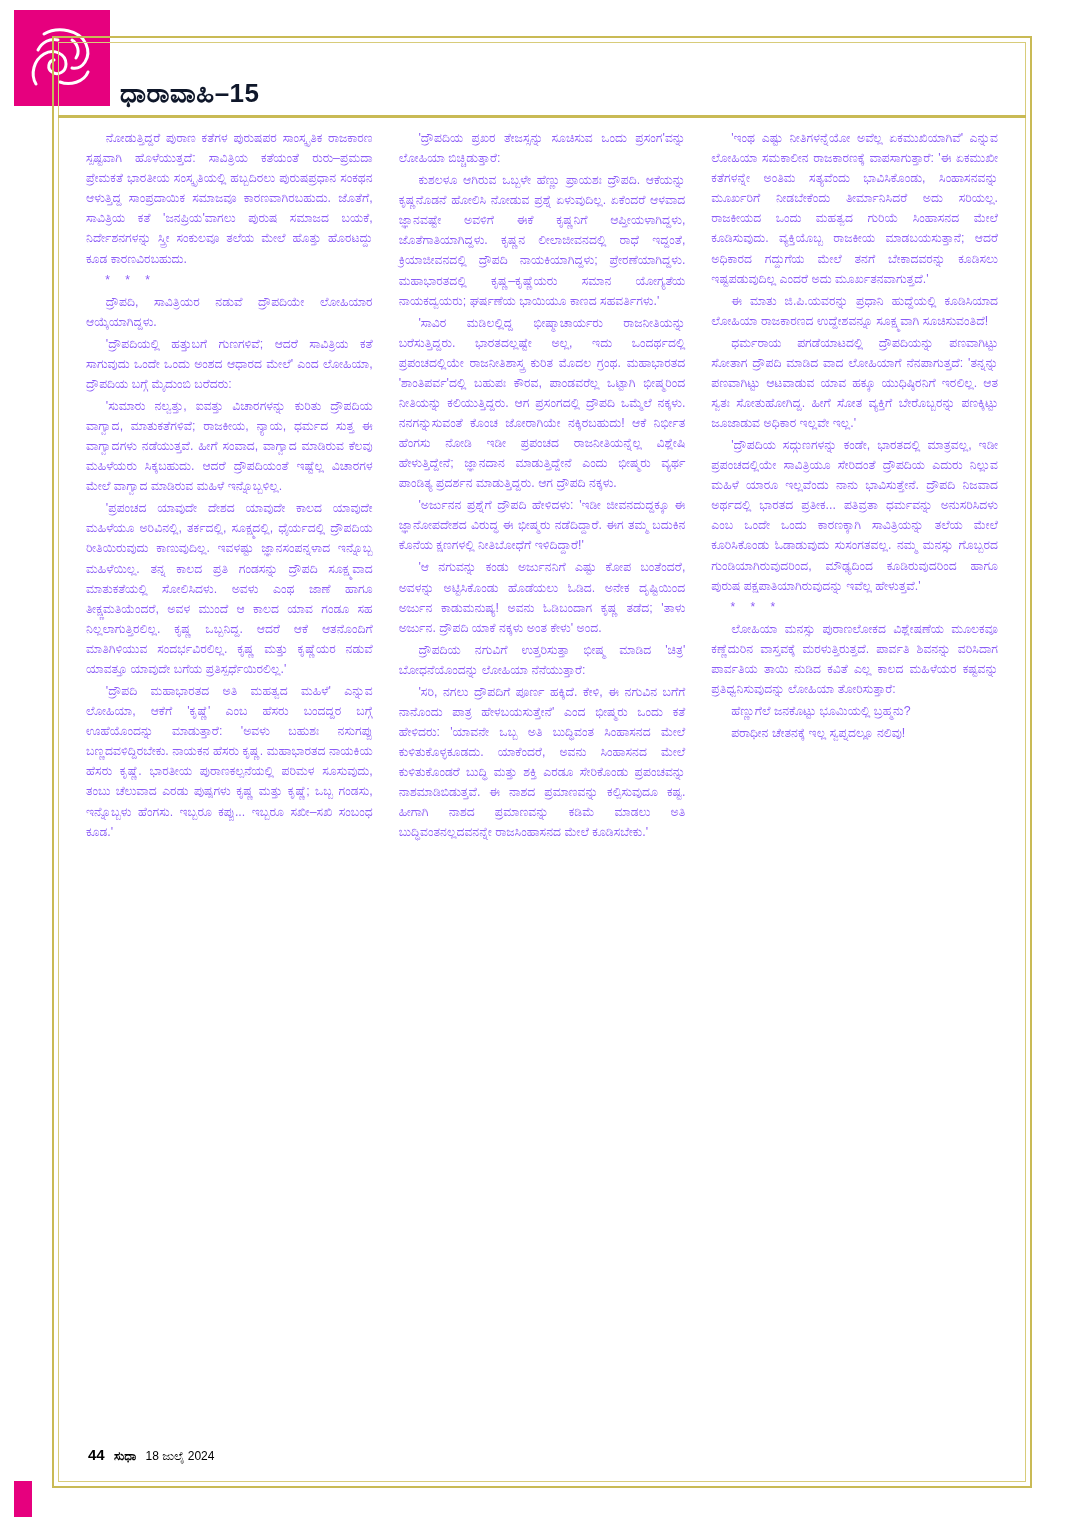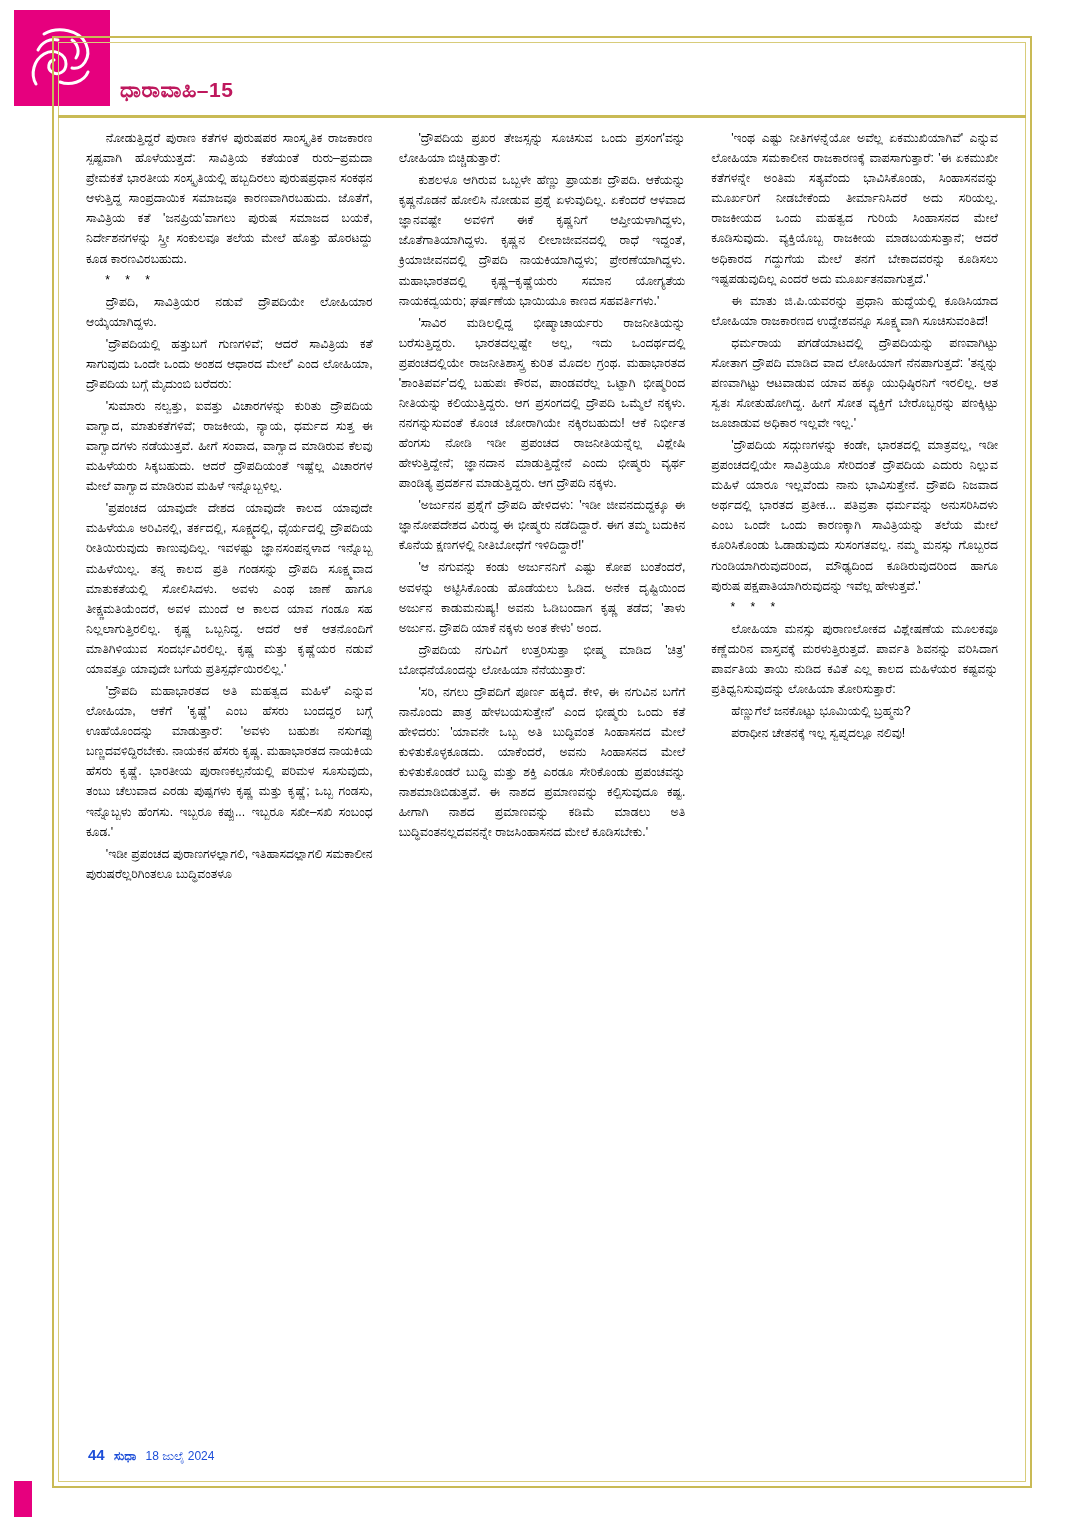--- a/index.html
+++ b/index.html
@@ -43,23 +43,23 @@
     height: 96px;
     background: #e6007e;
     overflow: hidden;
   }
   .logo-block svg { display:block; }
 
   .header-title {
     position: absolute;
     left: 120px;
     top: 78px;
-    font-size: 21px;
+    font-size: 26px;
     font-weight: bold;
-    color: #be185d;
+    color: #0f172a;
     letter-spacing: 0.5px;
   }
   .header-rule {
     position: absolute;
     left: 58px;
     top: 115px;
     width: 968px;
     height: 3px;
     background: #c9ba55;
   }
@@ -70,42 +70,42 @@
     top: 128px;
     width: 912px;
     height: 1270px;
     display: flex;
     gap: 26px;
   }
   .col {
     width: 287px;
     font-size: 12.4px;
     line-height: 1.62;
-    color: #000000;
+    color: #8b5cf6;
     text-align: justify;
     text-justify: inter-word;
   }
   .col p {
     margin: 0 0 0.15em 0;
     text-indent: 1.6em;
     text-align: justify;
   }
   .sep {
     text-align: center;
     letter-spacing: 6px;
     margin: 4px 0 4px 0;
     text-indent: 0;
     font-size: 12px;
   }
   .footer {
     position: absolute;
     left: 88px;
     bottom: 62px;
     font-size: 12px;
-    color: #1d4ed8;
+    color: #000000;
   }
   .footer .pageno {
     font-weight: bold;
     font-size: 15px;
     margin-right: 6px;
   }
   .footer .mag { font-weight: bold; }
   
   .bottom-mark {
     position: absolute;
@@ -141,21 +141,20 @@
 
   <div class="columns">
     <div class="col" id="col1">
         <p>ನೋಡುತ್ತಿದ್ದರೆ ಪುರಾಣ ಕತೆಗಳ ಪುರುಷಪರ ಸಾಂಸ್ಕೃತಿಕ ರಾಜಕಾರಣ ಸ್ಪಷ್ಟವಾಗಿ ಹೊಳೆಯುತ್ತದೆ: ಸಾವಿತ್ರಿಯ ಕತೆಯಂತೆ ರುರು–ಪ್ರಮದಾ ಪ್ರೇಮಕತೆ ಭಾರತೀಯ ಸಂಸ್ಕೃತಿಯಲ್ಲಿ ಹಬ್ಬದಿರಲು ಪುರುಷಪ್ರಧಾನ ಸಂಕಥನ ಆಳುತ್ತಿದ್ದ ಸಾಂಪ್ರದಾಯಿಕ ಸಮಾಜವೂ ಕಾರಣವಾಗಿರಬಹುದು. ಜೊತೆಗೆ, ಸಾವಿತ್ರಿಯ ಕತೆ 'ಜನಪ್ರಿಯ'ವಾಗಲು ಪುರುಷ ಸಮಾಜದ ಬಯಕೆ, ನಿರ್ದೇಶನಗಳನ್ನು ಸ್ತ್ರೀ ಸಂಕುಲವೂ ತಲೆಯ ಮೇಲೆ ಹೊತ್ತು ಹೊರಟದ್ದು ಕೂಡ ಕಾರಣವಿರಬಹುದು.</p>
         <p class="sep">* * *</p>
         <p>ದ್ರೌಪದಿ, ಸಾವಿತ್ರಿಯರ ನಡುವೆ ದ್ರೌಪದಿಯೇ ಲೋಹಿಯಾರ ಆಯ್ಕೆಯಾಗಿದ್ದಳು.</p>
         <p>'ದ್ರೌಪದಿಯಲ್ಲಿ ಹತ್ತುಬಗೆ ಗುಣಗಳಿವೆ; ಆದರೆ ಸಾವಿತ್ರಿಯ ಕತೆ ಸಾಗುವುದು ಒಂದೇ ಒಂದು ಅಂಶದ ಆಧಾರದ ಮೇಲೆ' ಎಂದ ಲೋಹಿಯಾ, ದ್ರೌಪದಿಯ ಬಗ್ಗೆ ಮೈದುಂಬಿ ಬರೆದರು:</p>
         <p>'ಸುಮಾರು ನಲ್ವತ್ತು, ಐವತ್ತು ವಿಚಾರಗಳನ್ನು ಕುರಿತು ದ್ರೌಪದಿಯ ವಾಗ್ವಾದ, ಮಾತುಕತೆಗಳಿವೆ; ರಾಜಕೀಯ, ನ್ಯಾಯ, ಧರ್ಮದ ಸುತ್ತ ಈ ವಾಗ್ವಾದಗಳು ನಡೆಯುತ್ತವೆ. ಹೀಗೆ ಸಂವಾದ, ವಾಗ್ವಾದ ಮಾಡಿರುವ ಕೆಲವು ಮಹಿಳೆಯರು ಸಿಕ್ಕಬಹುದು. ಆದರೆ ದ್ರೌಪದಿಯಂತೆ ಇಷ್ಟೆಲ್ಲ ವಿಚಾರಗಳ ಮೇಲೆ ವಾಗ್ವಾದ ಮಾಡಿರುವ ಮಹಿಳೆ ಇನ್ನೊಬ್ಬಳಿಲ್ಲ.</p>
         <p>'ಪ್ರಪಂಚದ ಯಾವುದೇ ದೇಶದ ಯಾವುದೇ ಕಾಲದ ಯಾವುದೇ ಮಹಿಳೆಯೂ ಅರಿವಿನಲ್ಲಿ, ತರ್ಕದಲ್ಲಿ, ಸೂಕ್ಷ್ಮದಲ್ಲಿ, ಧೈರ್ಯದಲ್ಲಿ ದ್ರೌಪದಿಯ ರೀತಿಯಿರುವುದು ಕಾಣುವುದಿಲ್ಲ. ಇವಳಷ್ಟು ಜ್ಞಾನಸಂಪನ್ನಳಾದ ಇನ್ನೊಬ್ಬ ಮಹಿಳೆಯಿಲ್ಲ. ತನ್ನ ಕಾಲದ ಪ್ರತಿ ಗಂಡಸನ್ನು ದ್ರೌಪದಿ ಸೂಕ್ಷ್ಮವಾದ ಮಾತುಕತೆಯಲ್ಲಿ ಸೋಲಿಸಿದಳು. ಅವಳು ಎಂಥ ಜಾಣೆ ಹಾಗೂ ತೀಕ್ಷ್ಣಮತಿಯೆಂದರೆ, ಅವಳ ಮುಂದೆ ಆ ಕಾಲದ ಯಾವ ಗಂಡೂ ಸಹ ನಿಲ್ಲಲಾಗುತ್ತಿರಲಿಲ್ಲ. ಕೃಷ್ಣ ಒಬ್ಬನಿದ್ದ. ಆದರೆ ಆಕೆ ಆತನೊಂದಿಗೆ ಮಾತಿಗಿಳಿಯುವ ಸಂದರ್ಭವಿರಲಿಲ್ಲ. ಕೃಷ್ಣ ಮತ್ತು ಕೃಷ್ಣೆಯರ ನಡುವೆ ಯಾವತ್ತೂ ಯಾವುದೇ ಬಗೆಯ ಪ್ರತಿಸ್ಪರ್ಧೆಯಿರಲಿಲ್ಲ.'</p>
         <p>'ದ್ರೌಪದಿ ಮಹಾಭಾರತದ ಅತಿ ಮಹತ್ವದ ಮಹಿಳೆ' ಎನ್ನುವ ಲೋಹಿಯಾ, ಆಕೆಗೆ 'ಕೃಷ್ಣೆ' ಎಂಬ ಹೆಸರು ಬಂದದ್ದರ ಬಗ್ಗೆ ಊಹೆಯೊಂದನ್ನು ಮಾಡುತ್ತಾರೆ: 'ಅವಳು ಬಹುಶಃ ನಸುಗಪ್ಪು ಬಣ್ಣದವಳಿದ್ದಿರಬೇಕು. ನಾಯಕನ ಹೆಸರು ಕೃಷ್ಣ. ಮಹಾಭಾರತದ ನಾಯಕಿಯ ಹೆಸರು ಕೃಷ್ಣೆ. ಭಾರತೀಯ ಪುರಾಣಕಲ್ಪನೆಯಲ್ಲಿ ಪರಿಮಳ ಸೂಸುವುದು, ತಂಬು ಚೆಲುವಾದ ಎರಡು ಪುಷ್ಪಗಳು ಕೃಷ್ಣ ಮತ್ತು ಕೃಷ್ಣೆ; ಒಬ್ಬ ಗಂಡಸು, ಇನ್ನೊಬ್ಬಳು ಹೆಂಗಸು. ಇಬ್ಬರೂ ಕಪ್ಪು... ಇಬ್ಬರೂ ಸಖೀ–ಸಖಿ ಸಂಬಂಧ ಕೂಡ.'</p>
-        <p>'ಇಡೀ ಪ್ರಪಂಚದ ಪುರಾಣಗಳಲ್ಲಾಗಲಿ, ಇತಿಹಾಸದಲ್ಲಾಗಲಿ ಸಮಕಾಲೀನ ಪುರುಷರೆಲ್ಲರಿಗಿಂತಲೂ ಬುದ್ಧಿವಂತಳೂ</p>
       </div>
     <div class="col" id="col2">
         <p>'ದ್ರೌಪದಿಯ ಪ್ರಖರ ತೇಜಸ್ಸನ್ನು ಸೂಚಿಸುವ ಒಂದು ಪ್ರಸಂಗ'ವನ್ನು ಲೋಹಿಯಾ ಬಿಚ್ಚಿಡುತ್ತಾರೆ:</p>
         <p>ಕುಶಲಳೂ ಆಗಿರುವ ಒಬ್ಬಳೇ ಹೆಣ್ಣು ಪ್ರಾಯಶಃ ದ್ರೌಪದಿ. ಆಕೆಯನ್ನು ಕೃಷ್ಣನೊಡನೆ ಹೋಲಿಸಿ ನೋಡುವ ಪ್ರಶ್ನೆ ಏಳುವುದಿಲ್ಲ. ಏಕೆಂದರೆ ಆಳವಾದ ಜ್ಞಾನವಷ್ಟೇ ಅವಳಿಗೆ ಈಕೆ ಕೃಷ್ಣನಿಗೆ ಆಪ್ತೀಯಳಾಗಿದ್ದಳು, ಜೊತೆಗಾತಿಯಾಗಿದ್ದಳು. ಕೃಷ್ಣನ ಲೀಲಾಜೀವನದಲ್ಲಿ ರಾಧೆ ಇದ್ದಂತೆ, ಕ್ರಿಯಾಜೀವನದಲ್ಲಿ ದ್ರೌಪದಿ ನಾಯಕಿಯಾಗಿದ್ದಳು; ಪ್ರೇರಣೆಯಾಗಿದ್ದಳು. ಮಹಾಭಾರತದಲ್ಲಿ ಕೃಷ್ಣ–ಕೃಷ್ಣೆಯರು ಸಮಾನ ಯೋಗ್ಯತೆಯ ನಾಯಕದ್ವಯರು; ಘರ್ಷಣೆಯ ಭಾಯಿಯೂ ಕಾಣದ ಸಹವರ್ತಿಗಳು.'</p>
         <p>'ಸಾವಿರ ಮಡಿಲಲ್ಲಿದ್ದ ಭೀಷ್ಮಾಚಾರ್ಯರು ರಾಜನೀತಿಯನ್ನು ಬರೆಸುತ್ತಿದ್ದರು. ಭಾರತದಲ್ಲಷ್ಟೇ ಅಲ್ಲ, ಇದು ಒಂದರ್ಥದಲ್ಲಿ ಪ್ರಪಂಚದಲ್ಲಿಯೇ ರಾಜನೀತಿಶಾಸ್ತ್ರ ಕುರಿತ ಮೊದಲ ಗ್ರಂಥ. ಮಹಾಭಾರತದ 'ಶಾಂತಿಪರ್ವ'ದಲ್ಲಿ ಬಹುಪಃ ಕೌರವ, ಪಾಂಡವರೆಲ್ಲ ಒಟ್ಟಾಗಿ ಭೀಷ್ಮರಿಂದ ನೀತಿಯನ್ನು ಕಲಿಯುತ್ತಿದ್ದರು. ಆಗ ಪ್ರಸಂಗದಲ್ಲಿ ದ್ರೌಪದಿ ಒಮ್ಮೆಲೆ ನಕ್ಕಳು. ನನಗನ್ನುಸುವಂತೆ ಕೊಂಚ ಜೋರಾಗಿಯೇ ನಕ್ಕಿರಬಹುದು! ಆಕೆ ನಿರ್ಭೀತ ಹೆಂಗಸು ನೋಡಿ ಇಡೀ ಪ್ರಪಂಚದ ರಾಜನೀತಿಯನ್ನೆಲ್ಲ ವಿಶ್ಲೇಷಿ ಹೇಳುತ್ತಿದ್ದೇನೆ; ಜ್ಞಾನದಾನ ಮಾಡುತ್ತಿದ್ದೇನೆ ಎಂದು ಭೀಷ್ಮರು ವ್ಯರ್ಥ ಪಾಂಡಿತ್ಯ ಪ್ರದರ್ಶನ ಮಾಡುತ್ತಿದ್ದರು. ಆಗ ದ್ರೌಪದಿ ನಕ್ಕಳು.</p>
         <p>'ಅರ್ಜುನನ ಪ್ರಶ್ನೆಗೆ ದ್ರೌಪದಿ ಹೇಳಿದಳು: 'ಇಡೀ ಜೀವನದುದ್ದಕ್ಕೂ ಈ ಜ್ಞಾನೋಪದೇಶದ ವಿರುದ್ಧ ಈ ಭೀಷ್ಮರು ನಡೆದಿದ್ದಾರೆ. ಈಗ ತಮ್ಮ ಬದುಕಿನ ಕೊನೆಯ ಕ್ಷಣಗಳಲ್ಲಿ ನೀತಿಬೋಧೆಗೆ ಇಳಿದಿದ್ದಾರೆ!'</p>
         <p>'ಆ ನಗುವನ್ನು ಕಂಡು ಅರ್ಜುನನಿಗೆ ಎಷ್ಟು ಕೋಪ ಬಂತೆಂದರೆ, ಅವಳನ್ನು ಅಟ್ಟಿಸಿಕೊಂಡು ಹೊಡೆಯಲು ಓಡಿದ. ಅನೇಕ ದೃಷ್ಟಿಯಿಂದ ಅರ್ಜುನ ಕಾಡುಮನುಷ್ಯ! ಅವನು ಓಡಿಬಂದಾಗ ಕೃಷ್ಣ ತಡೆದ; 'ತಾಳು ಅರ್ಜುನ. ದ್ರೌಪದಿ ಯಾಕೆ ನಕ್ಕಳು ಅಂತ ಕೇಳು' ಅಂದ.</p>
         <p>ದ್ರೌಪದಿಯ ನಗುವಿಗೆ ಉತ್ತರಿಸುತ್ತಾ ಭೀಷ್ಮ ಮಾಡಿದ 'ಚಿತ್ರ' ಬೋಧನೆಯೊಂದನ್ನು ಲೋಹಿಯಾ ನೆನೆಯುತ್ತಾರೆ:</p>
         <p>'ಸರಿ, ನಗಲು ದ್ರೌಪದಿಗೆ ಪೂರ್ಣ ಹಕ್ಕಿದೆ. ಕೇಳಿ, ಈ ನಗುವಿನ ಬಗೆಗೆ ನಾನೊಂದು ಪಾತ್ರ ಹೇಳಬಯಸುತ್ತೇನೆ' ಎಂದ ಭೀಷ್ಮರು ಒಂದು ಕತೆ ಹೇಳಿದರು: 'ಯಾವನೇ ಒಬ್ಬ ಅತಿ ಬುದ್ಧಿವಂತ ಸಿಂಹಾಸನದ ಮೇಲೆ ಕುಳಿತುಕೊಳ್ಳಕೂಡದು. ಯಾಕೆಂದರೆ, ಅವನು ಸಿಂಹಾಸನದ ಮೇಲೆ ಕುಳಿತುಕೊಂಡರೆ ಬುದ್ಧಿ ಮತ್ತು ಶಕ್ತಿ ಎರಡೂ ಸೇರಿಕೊಂಡು ಪ್ರಪಂಚವನ್ನು ನಾಶಮಾಡಿಬಿಡುತ್ತವೆ. ಈ ನಾಶದ ಪ್ರಮಾಣವನ್ನು ಕಲ್ಪಿಸುವುದೂ ಕಷ್ಟ. ಹೀಗಾಗಿ ನಾಶದ ಪ್ರಮಾಣವನ್ನು ಕಡಿಮೆ ಮಾಡಲು ಅತಿ ಬುದ್ಧಿವಂತನಲ್ಲದವನನ್ನೇ ರಾಜಸಿಂಹಾಸನದ ಮೇಲೆ ಕೂಡಿಸಬೇಕು.'</p>
       </div>

